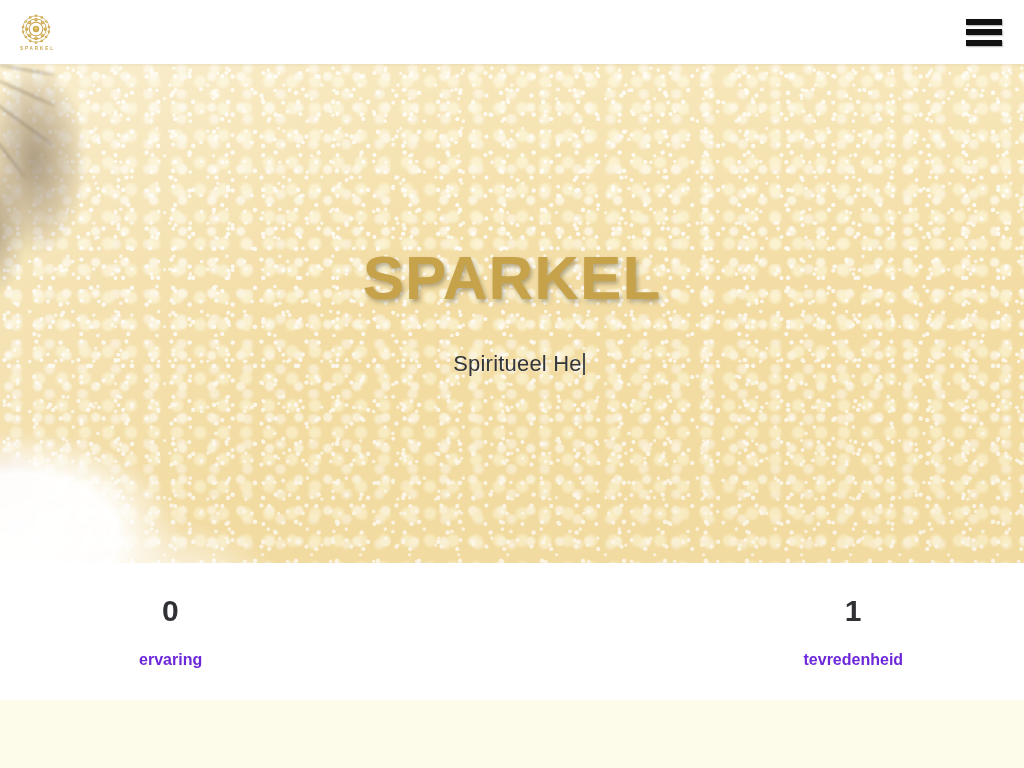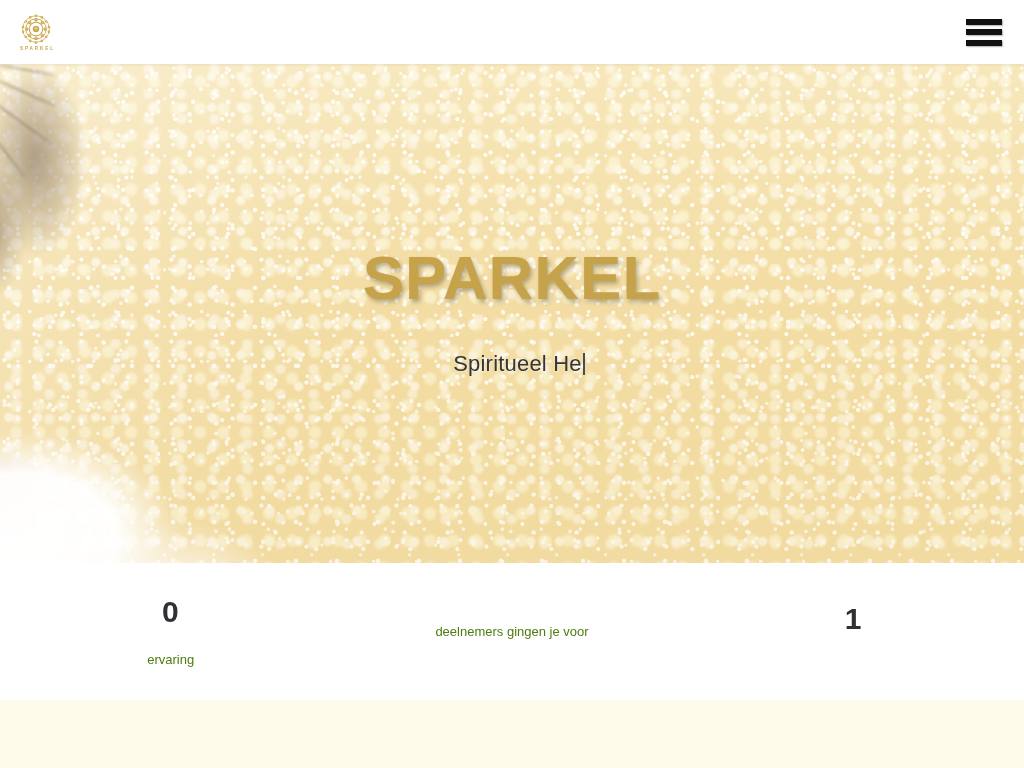--- a/index.html
+++ b/index.html
@@ -137,21 +137,21 @@
     position:absolute; top:563px; left:0;
     width:1024px; height:137px;
     background:#ffffff;
     display:flex; align-items:center;
   }
   .stat { flex:1; text-align:center; }
   .stat-value {
     font-size:30px; font-weight:700; color:#2f3135;
     line-height:1; margin-bottom:26px; letter-spacing:.5px;
   }
-  .stat-label { font-size:13px; font-weight:400; color:#4d7c0f; line-height:1; }
+  .stat-label { font-size:16px; font-weight:700; color:#6d28d9; line-height:1; }
 
   
   .cream {
     position:absolute; top:700px; left:0;
     width:1024px; height:68px;
     background:#fdfceb;
   }
 </style>
 </head>
 <body>
@@ -232,20 +232,20 @@
     <div class="hero-sub"><span>Spiritueel He</span><span class="caret"></span></div>
   </div>
 </div>
 
 <div class="stats">
   <div class="stat">
     <div class="stat-value">0</div>
     <div class="stat-label">ervaring</div>
   </div>
   <div class="stat">
-    <div class="stat-label">deelnemers gingen je voor</div>
   </div>
   <div class="stat">
     <div class="stat-value">1</div>
+    <div class="stat-label">tevredenheid</div>
   </div>
 </div>
 
 <div class="cream"></div>
 
 </body></html>

